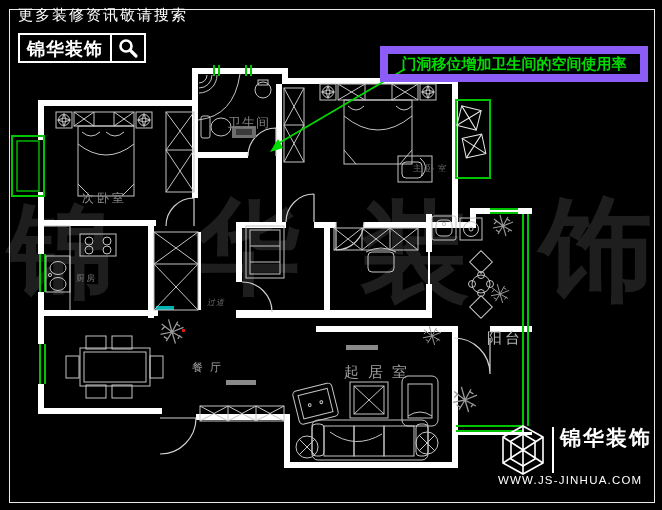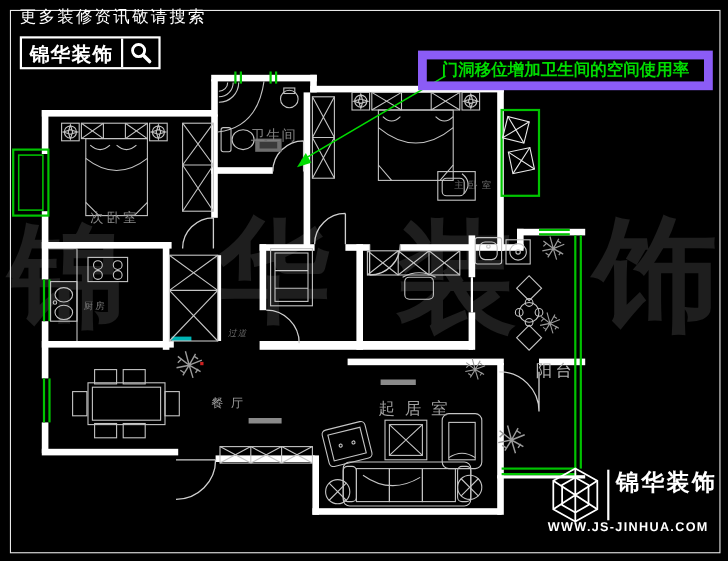--- a/index.html
+++ b/index.html
@@ -17,21 +17,21 @@
   
   #callout{left:380px;top:46px;width:252px;height:20px;border:8px solid #8b5cf6;color:#00dc00;
            font-size:15px;font-weight:bold;text-align:center;line-height:20px;white-space:nowrap;overflow:hidden;}
   
   .wm{color:#1e1e1e;font-weight:bold;font-family:"Liberation Serif",serif;line-height:1;user-select:none;}
   
   .roomlabel{white-space:nowrap;line-height:1;}
   
   #f-brand,#f-sub{color:#fff;font-weight:bold;font-size:21px;letter-spacing:2px;white-space:nowrap;}
   #f-div{width:2px;height:46px;background:#fff;}
-  #f-url{color:#fff;font-weight:bold;font-size:11.5px;letter-spacing:1.2px;white-space:nowrap;}
+  #f-url{color:#fff;font-weight:normal;font-size:11.5px;letter-spacing:1.2px;white-space:nowrap;}
 </style>
 </head>
 <body>
 
 <div id="stage">
 
   <div class="abs wm" style="left:8px;top:200px;font-size:104px;">锦</div>
   <div class="abs wm" style="left:196px;top:196px;font-size:104px;">华</div>
   <div class="abs wm" style="left:360px;top:198px;font-size:110px;">装</div>
   <div class="abs wm" style="left:540px;top:194px;font-size:114px;">饰</div>

